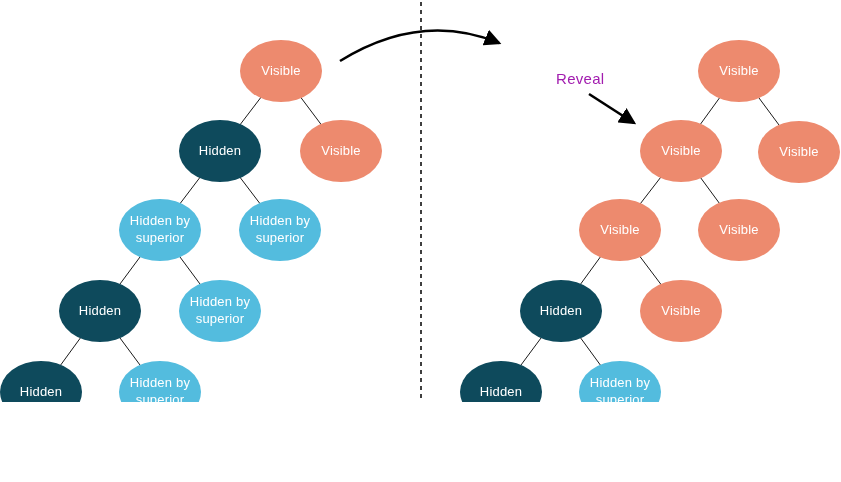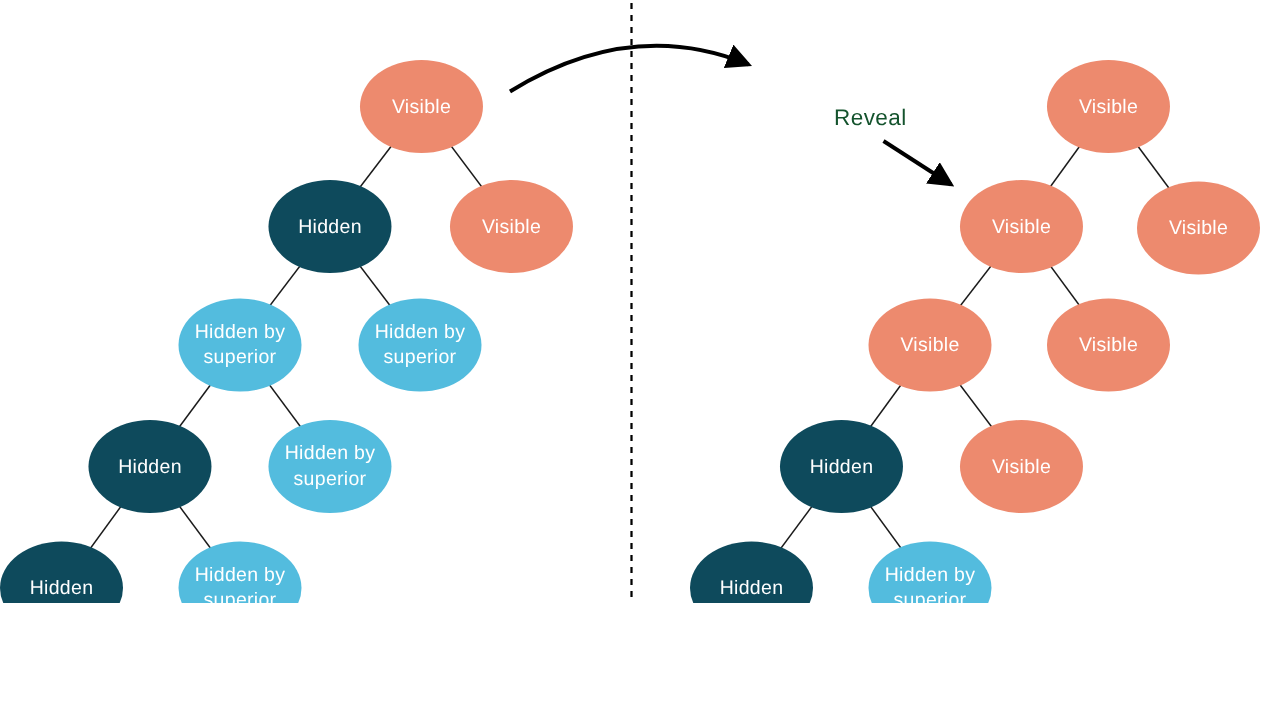--- a/index.html
+++ b/index.html
@@ -40,21 +40,21 @@
     box-sizing: border-box;
   }
   .node--visible { background: var(--c-visible, #ED8A6E); }
   .node--hidden { background: var(--c-hidden, #0E4A5C); }
   .node--hbs { background: var(--c-hbs, #53BCDE); }
   .reveal-label {
     position: absolute;
     left: 556px;
     top: 70px;
     font-size: 15px;
-    color: #14532d;
+    color: #a21caf;
     letter-spacing: 0.3px;
   }
 </style>
 </head>
 <body>
 
 <div class="canvas">
 
   <svg class="lines-layer" viewBox="0 0 841 482">
     <defs>

